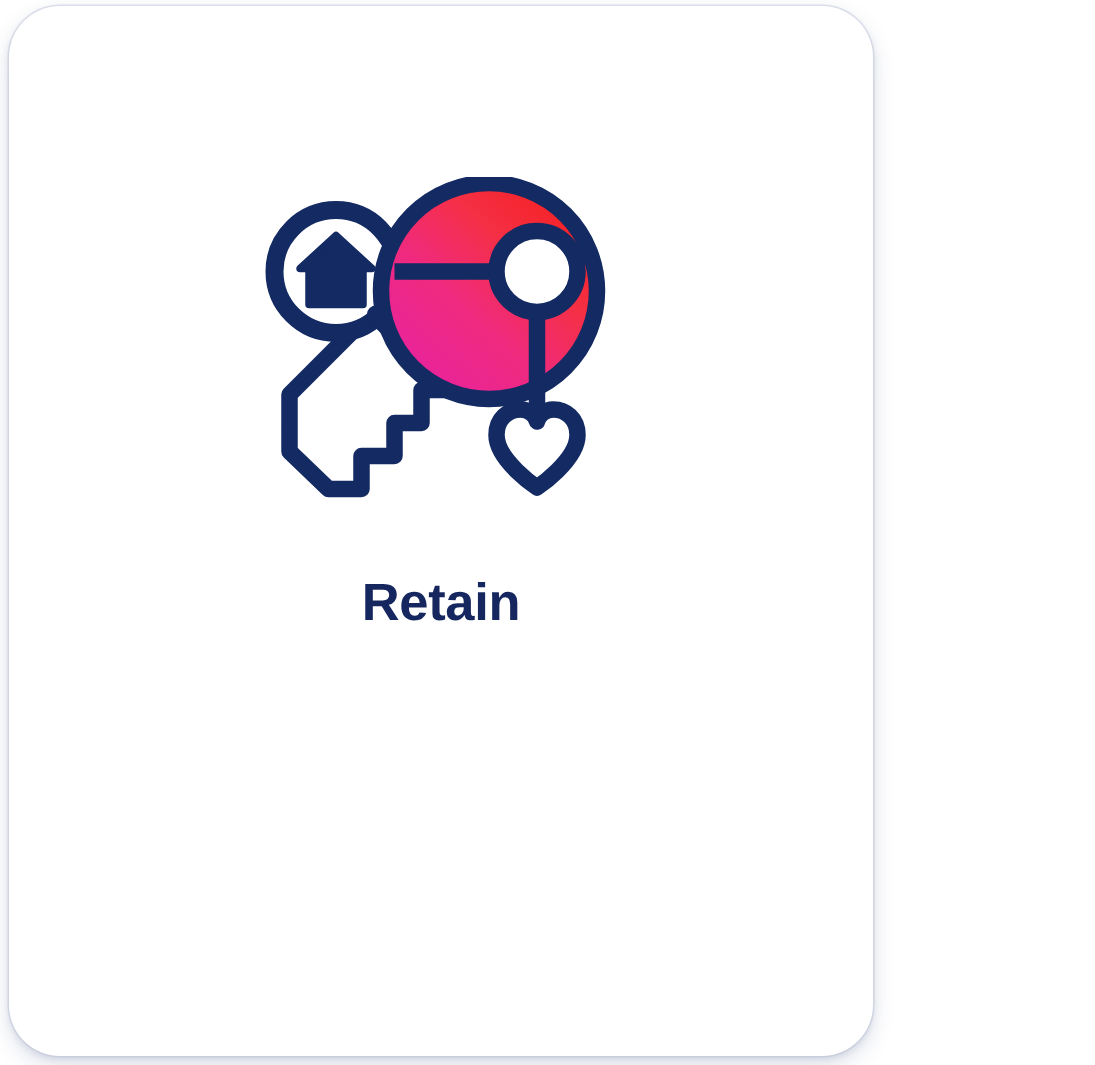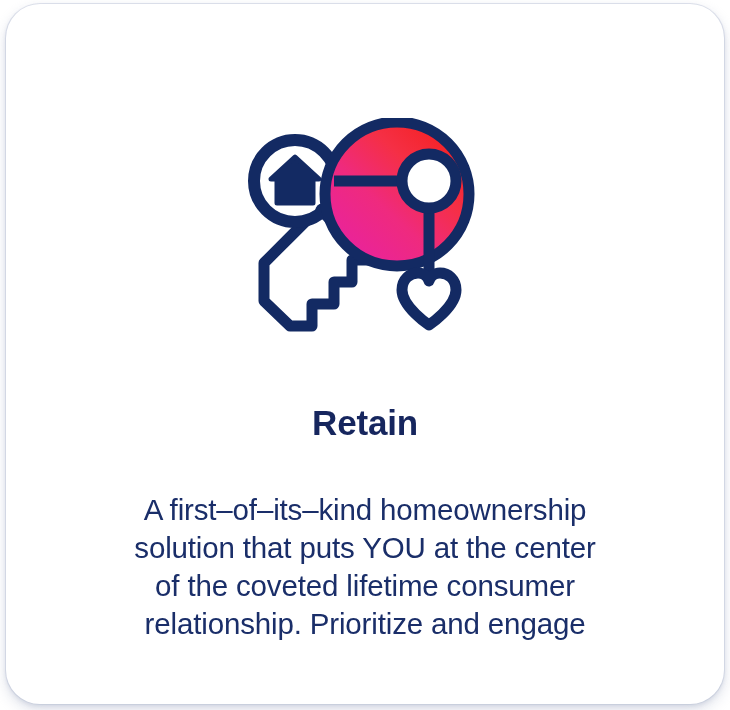--- a/index.html
+++ b/index.html
@@ -11,33 +11,32 @@
     width: 730px;
     height: 710px;
     font-family: "Liberation Sans", sans-serif;
     overflow: hidden;
   }
 
   #feature-card {
     position: absolute;
     left: 6px;
     top: 4px;
-    width: 718px;
+    width: 576px;
     height: 700px;
     background: #ffffff;
     border-radius: 34px;
     box-shadow:
       0 2px 4px rgba(190, 196, 214, 0.55),
       0 6px 14px rgba(186, 192, 212, 0.48),
       0 0 0 1px rgba(205, 210, 226, 0.60);
     box-sizing: border-box;
     display: flex;
     flex-direction: column;
     align-items: center;
-    gap: 21px;
   }
 
   #card-icon {
     margin-top: 114px;
     width: 246px;
     height: 220px;
     flex: none;
   }
 
   #card-title {
@@ -117,20 +116,14 @@
                C 160 161 168 155 176 155
                C 182 155 186 159 187 163
                C 188 159 192 155 198 155
                C 206 155 214 161 214 172
                C 214 189 187 207 187 207 Z" fill="#ffffff" stroke="#132a63" stroke-width="11" stroke-linejoin="round"></path>
     </g>
   </svg>
 
   <div id="card-title">Retain</div>
 
-  <div id="card-body">
-    <span class="body-line">A first–of–its–kind homeownership</span>
-    <span class="body-line">solution that puts YOU at the center</span>
-    <span class="body-line">of the coveted lifetime consumer</span>
-    <span class="body-line">relationship. Prioritize and engage</span>
-  </div>
 
 </div>
 
 </body></html>

